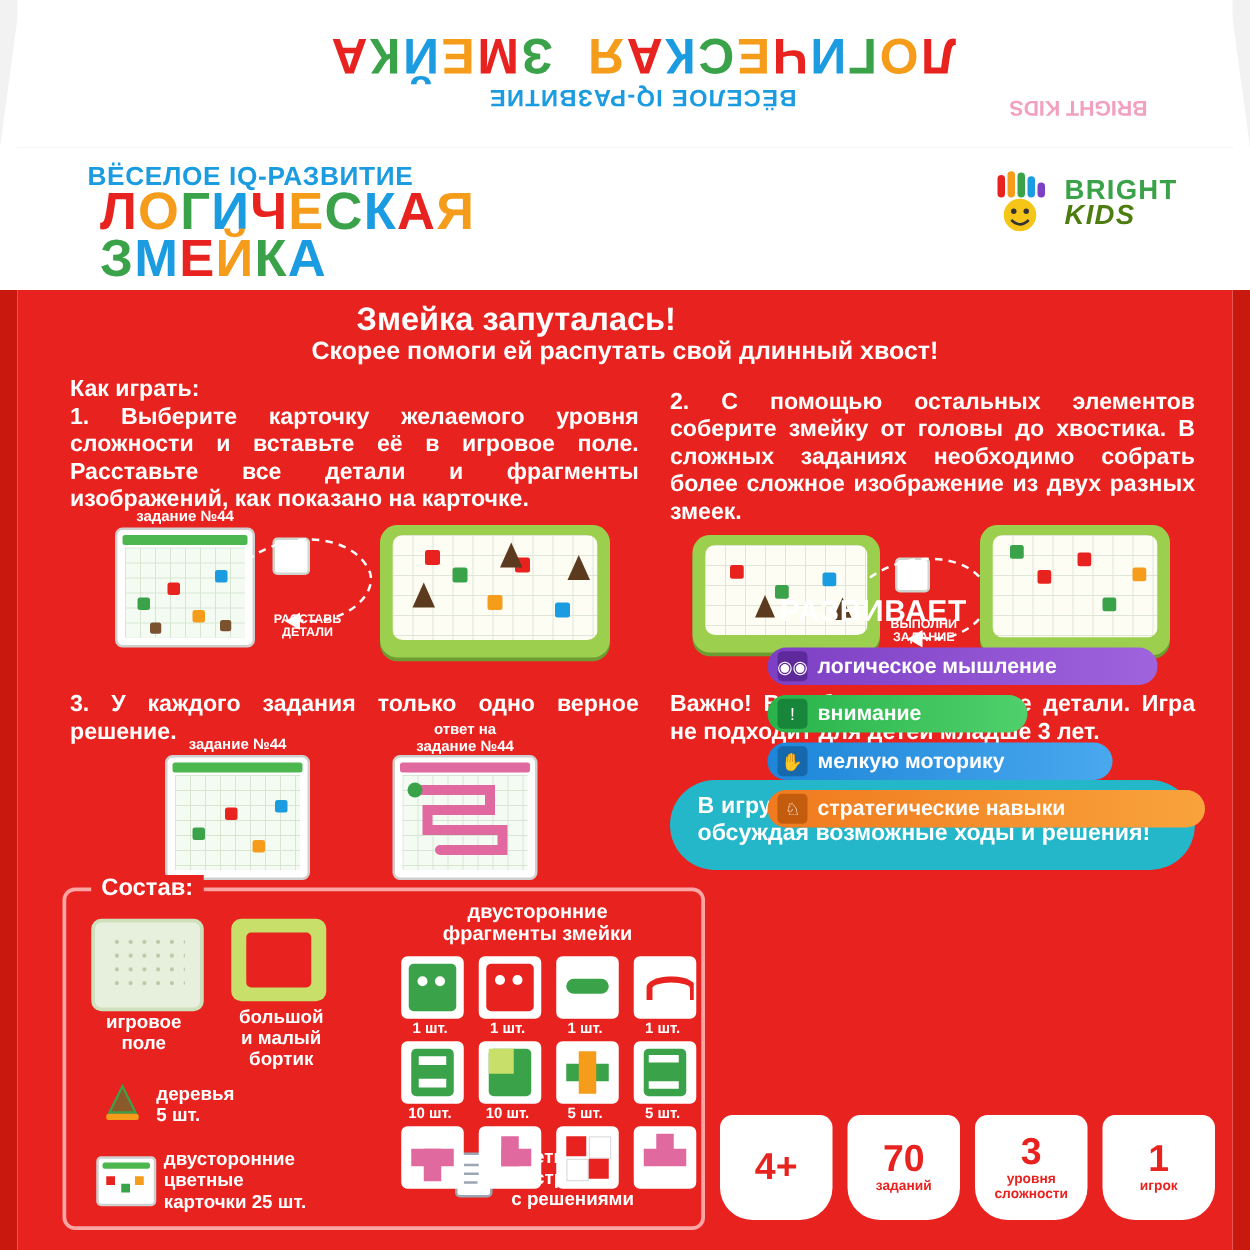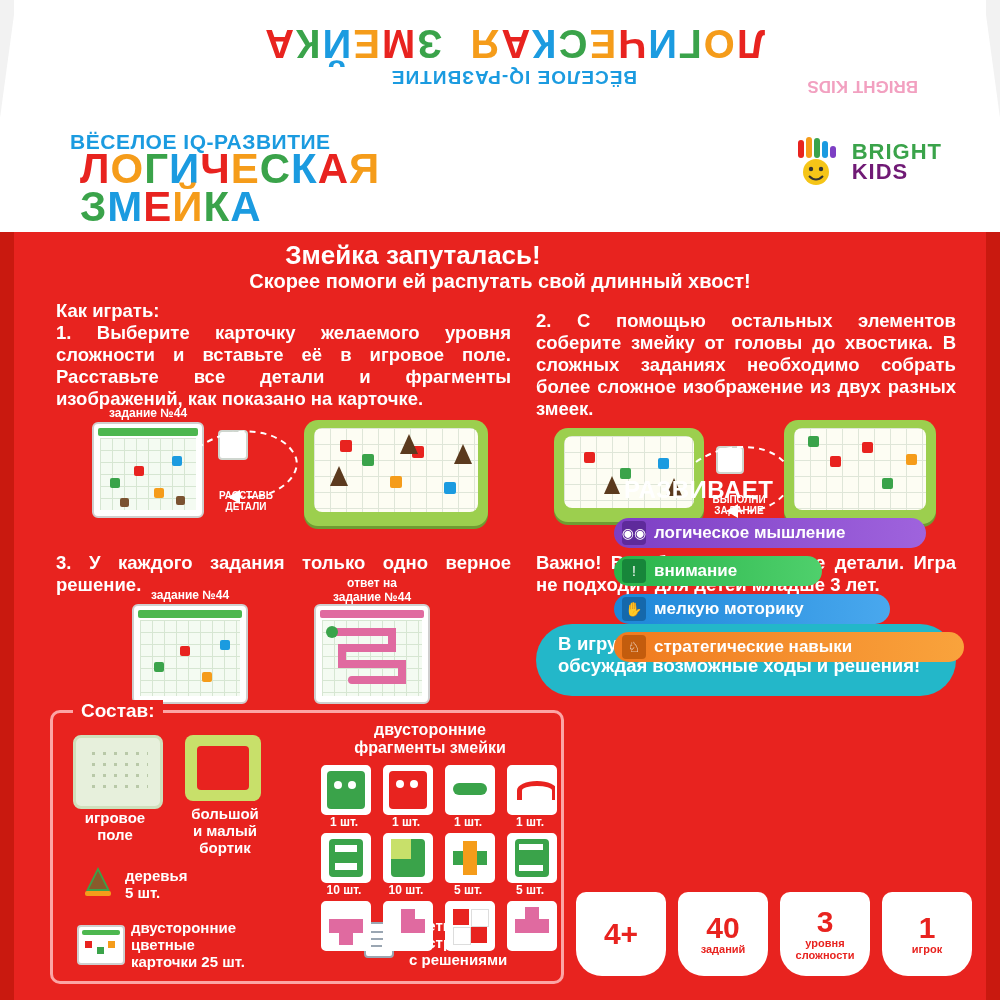--- a/index.html
+++ b/index.html
@@ -16,21 +16,21 @@
   .up-sub{position:absolute;left:0;top:30px;width:1000px;text-align:center;font-weight:bold;font-size:19px;letter-spacing:1px;}
   .up-title{position:absolute;left:0;top:52px;width:1000px;text-align:center;font-weight:bold;font-size:40px;letter-spacing:2px;}
   .up-logo{position:absolute;left:96px;top:22px;font-size:17px;font-weight:bold;color:#f2a0c0;}
 
   .lid-face{position:absolute;left:14px;top:118px;width:972px;height:114px;background:#ffffff;}
   .face-sub{position:absolute;left:56px;top:12px;font-size:21px;font-weight:bold;letter-spacing:.5px;}
   .face-title{position:absolute;left:56px;top:32px;font-size:42px;font-weight:bold;line-height:38px;letter-spacing:1px;margin-left:10px;}
   .brand{position:absolute;right:44px;top:18px;display:flex;align-items:center;gap:8px;}
   .brand-mark{width:52px;height:52px;position:relative;}
   .brand-text{font-weight:bold;line-height:20px;font-size:22px;color:#3aa34a;letter-spacing:1px;}
-  .brand-text .b2{color:#701a75;}
+  .brand-text .b2{color:#4d7c0f;font-style:italic;}
 
   
   .body-red{position:absolute;left:14px;top:232px;width:972px;height:768px;background:#e8231f;}
   .side-l{position:absolute;left:0;top:232px;width:14px;height:768px;background:#c9190f;}
   .side-r{position:absolute;right:0;top:232px;width:14px;height:768px;background:#c9190f;}
 
   .headline{position:absolute;left:0;top:8px;width:798px;text-align:center;color:#ffffff;font-weight:bold;font-size:26px;}
   .subhead{position:absolute;left:0;top:38px;width:972px;text-align:center;color:#ffffff;font-weight:bold;font-size:20px;}
 
   .howto{position:absolute;left:42px;top:68px;width:455px;color:#fff;font-weight:bold;font-size:18.5px;line-height:22px;text-align:justify;}
@@ -394,21 +394,21 @@
       <span class="ic" style="background:#c35c0d;">♘</span>
       <span class="txt">стратегические навыки</span>
     </div>
 
   </div>
 
   <div class="badge" style="left:576px;">
     <b>4+</b>
   </div>
   <div class="badge" style="left:678px;">
-    <b>40</b>
+    <b>70</b>
     <small>заданий</small>
   </div>
   <div class="badge" style="left:780px;">
     <b>3</b>
     <small>
       <span>уровня</span><br>
       <span>сложности</span>
     </small>
   </div>
   <div class="badge" style="left:882px;">

